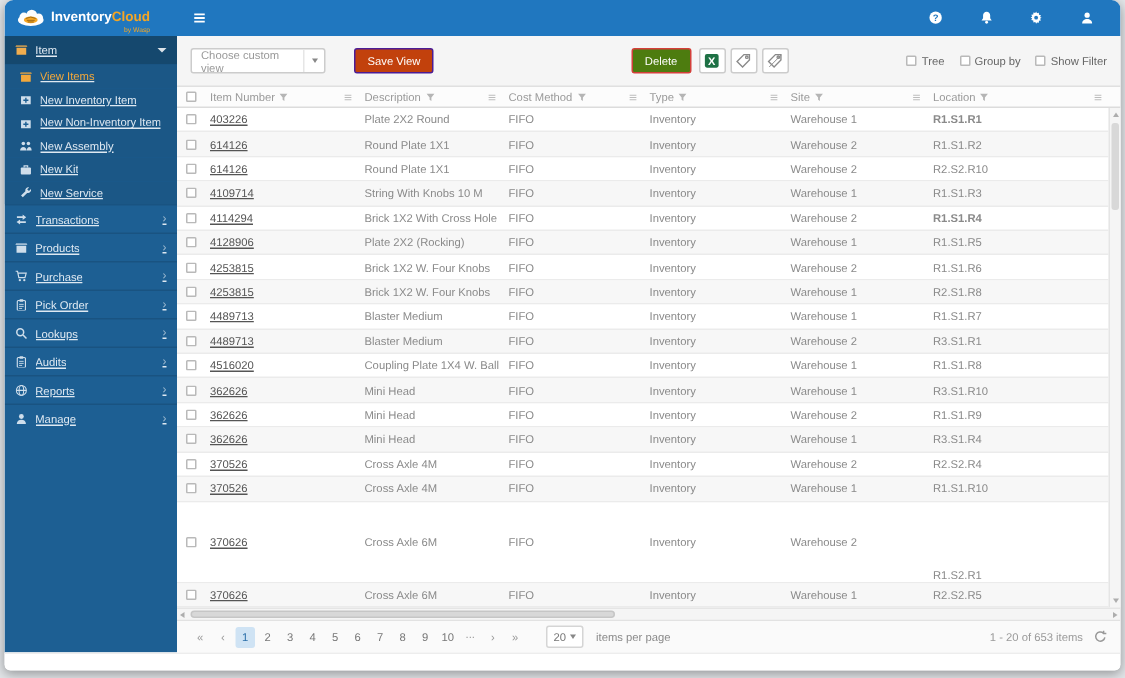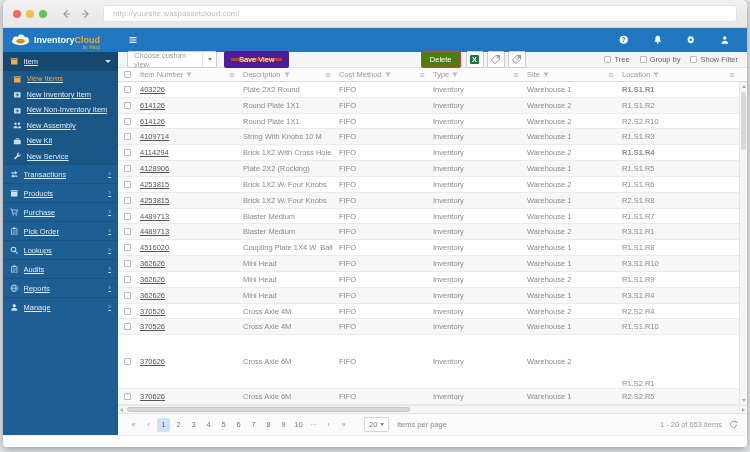--- a/index.html
+++ b/index.html
@@ -46,29 +46,29 @@
   .icn svg { width:8.5px; height:8.5px; }
   .section-open .icn { color:#f0ad4e; }
   .side-item.active .lbl, .side-item.active .icn { color:#f3a83b; }
   .chev { margin-left:auto; color:rgba(255,255,255,.55); font-size:8px; line-height:1; }
   .caret-down { margin-left:auto; width:0; height:0; border-left:3px solid transparent;
                 border-right:3px solid transparent; border-top:3.5px solid rgba(255,255,255,.85); }
 
   .main { flex:1; display:flex; flex-direction:column; background:#f1f1f1; min-width:0; }
 
   
-  .toolbar { height:16px; flex:0 0 auto; display:flex; align-items:center; padding:0 9px;
+  .toolbar { height:34px; flex:0 0 auto; display:flex; align-items:center; padding:0 9px;
              background:#f5f5f5; border-bottom:1px solid #e0e0e0; }
   .combo { width:90px; height:17px; background:#fff; border:1px solid #ccc; border-radius:2px;
            display:flex; align-items:center; font-size:7.5px; color:#999; padding-left:6px; }
   .combo-caret { margin-left:auto; width:14px; height:100%; border-left:1px solid #e6e6e6;
                  display:flex; align-items:center; justify-content:center; }
   .tri-down { width:0; height:0; border-left:2.5px solid transparent; border-right:2.5px solid transparent; border-top:3px solid #888; }
   .btn { height:17px; border-radius:2px; font-size:7.5px; color:#fff; padding:0 8px; font-family:inherit; display:flex; align-items:center; }
-  .btn.green { background:#c2410c; border:7px solid #4c1d95; margin-left:7px; }
+  .btn.green { background:#c2410c; border:1px solid #4c1d95; margin-left:19px; }
   .btn.red { background:#4d7c0f; border:1px solid #d43f3a; }
   .sp1 { flex:1.75; } .sp2 { flex:1.05; }
   .iconbtns { display:flex; gap:3px; margin-left:5px; }
   .ibtn { width:18px; height:17px; background:#fff; border:1px solid #ccc; border-radius:2px;
           display:flex; align-items:center; justify-content:center; }
   .ibtn svg { width:11px; height:11px; }
   .toggles { display:flex; align-items:center; gap:10px; font-size:7.5px; color:#666; }
   .toggle { display:flex; align-items:center; gap:3px; }
   .cb { width:7px; height:7px; background:#fff; border:1px solid #b9b9b9; border-radius:1px; flex:0 0 auto; }
 
@@ -112,42 +112,20 @@
   .prange { margin-left:auto; color:#9b9b9b; display:flex; align-items:flex-end; gap:7px; }
   .prange svg { width:9px; height:9px; }
 
   .bottomstrip { height:12px; flex:0 0 auto; background:#fff; border-top:1px solid #ededed; }
 </style>
 </head>
 <body>
 
 <div class="window">
 
-  <div class="chrome">
-    <div class="dots">
-      <span class="dot r"></span>
-      <span class="dot y"></span>
-      <span class="dot g"></span>
-    </div>
-    <span class="navarrow">
-      <svg viewBox="0 0 10 10" fill="none" stroke="currentColor" stroke-width="1.4">
-          <path d="M6.5 1.5 3 5l3.5 3.5"></path>
-          <path d="M3 5h6" stroke-width="1.2"></path>
-        </svg>
-    </span>
-    <span class="navarrow">
-      <svg viewBox="0 0 10 10" fill="none" stroke="currentColor" stroke-width="1.4">
-          <path d="M3.5 1.5 7 5 3.5 8.5"></path>
-          <path d="M7 5H1" stroke-width="1.2"></path>
-        </svg>
-    </span>
-    <div class="urlbar">
-      <span>http://yoursite.waspassetcloud.com/</span>
-    </div>
-  </div>
 
   <div class="appbar">
     <div class="logo">
       <svg viewBox="0 0 32 20">
         <ellipse cx="16" cy="12" rx="13" ry="6" fill="#fdfdfd"></ellipse>
         <circle cx="9" cy="9" r="4.5" fill="#fdfdfd"></circle>
         <circle cx="17" cy="7" r="5.5" fill="#fdfdfd"></circle>
         <circle cx="24" cy="10" r="4.5" fill="#fdfdfd"></circle>
         <ellipse cx="16" cy="12" rx="7" ry="3.4" fill="#f5a623"></ellipse>
         <path d="M11 10.5q5 -3 10 0" fill="none" stroke="#8a5a12" stroke-width="0.8"></path>

